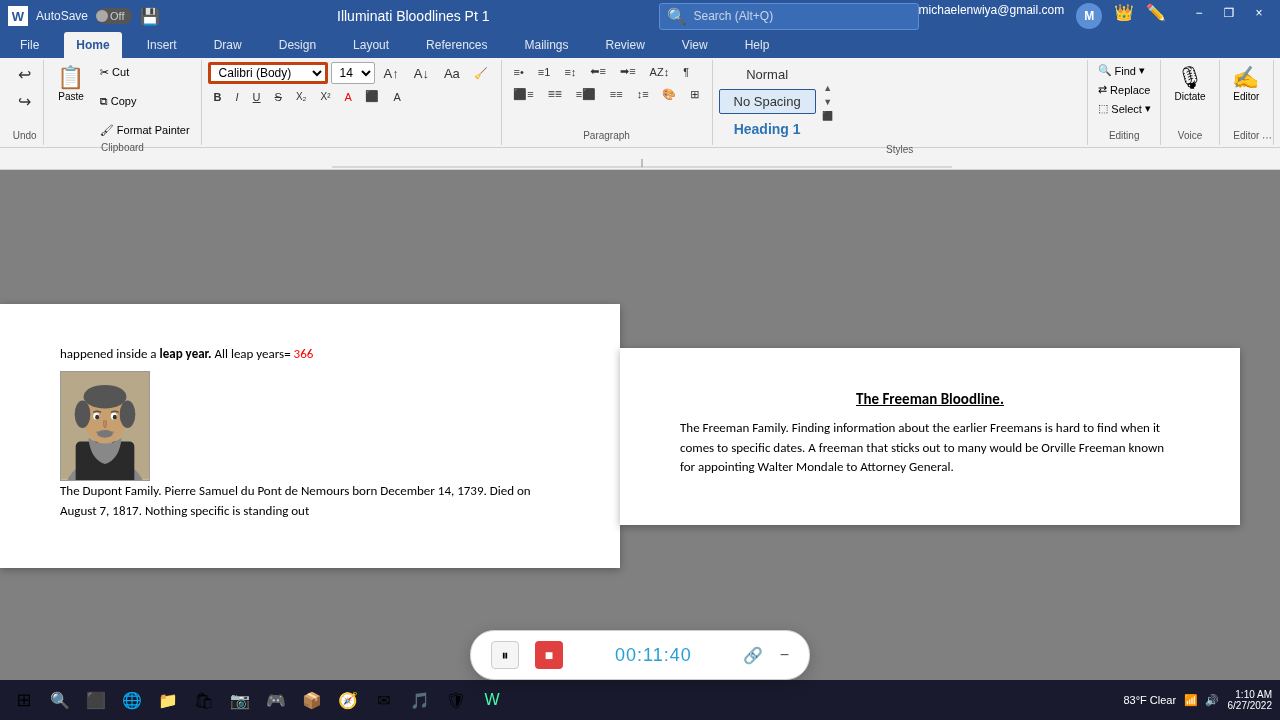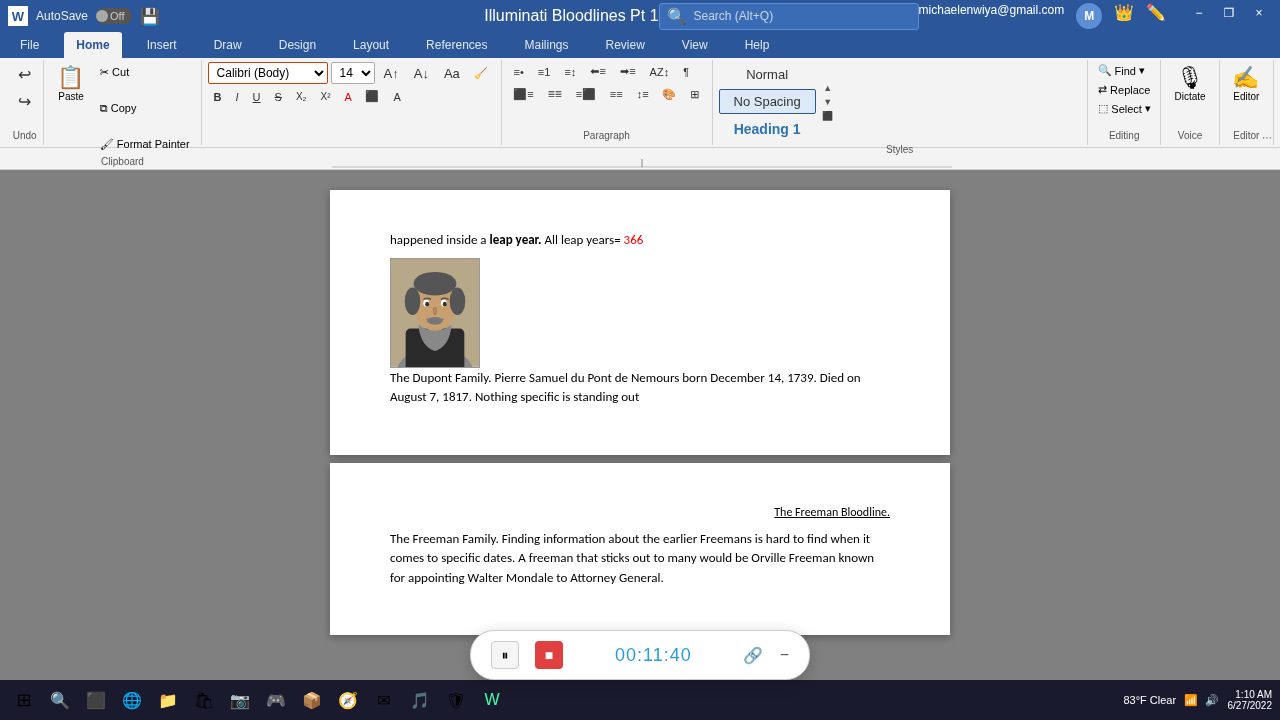--- a/index.html
+++ b/index.html
@@ -15,21 +15,21 @@
       color: white;
     }
     .title-bar-left { display: flex; align-items: center; gap: 8px; flex: 1; }
     .title-bar-logo { width: 20px; height: 20px; background: white; display: flex; align-items: center; justify-content: center; }
     .title-bar-logo span { color: #2b579a; font-weight: bold; font-size: 13px; }
     .autosave-label { font-size: 12px; color: rgba(255,255,255,0.9); }
     .autosave-toggle { background: #555; border-radius: 10px; width: 36px; height: 16px; display: flex; align-items: center; padding: 0; }
     .autosave-toggle-knob { width: 12px; height: 12px; background: #aaa; border-radius: 50%; margin-left: 0px; }
     .autosave-off { font-size: 11px; color: #ccc; margin-left: 2px; }
     .save-icon { color: white; font-size: 16px; cursor: pointer; }
-    .doc-title { font-size: 16px; color: white; flex: 1; text-align: right; }
+    .doc-title { font-size: 14px; color: white; flex: 1; text-align: center; }
     .title-bar-right { display: flex; gap: 12px; }
     .search-box { background: #3a6cb5; border: 1px solid #5a8fd6; border-radius: 3px; padding: 3px 8px; display: flex; align-items: center; gap: 6px; width: 260px; }
     .search-box input { background: transparent; border: none; outline: none; color: white; font-size: 12px; width: 100%; }
     .search-box input::placeholder { color: rgba(255,255,255,0.7); }
     .user-email { font-size: 12px; color: white; }
     .user-avatar { width: 26px; height: 26px; background: #5b8fd6; border-radius: 50%; display: flex; align-items: center; justify-content: center; color: white; font-size: 12px; font-weight: bold; }
     .crown-icon { color: #f0c040; font-size: 16px; }
     .pen-icon { font-size: 16px; color: white; }
     .win-controls { display: flex; gap: 4px; margin-left: 8px; }
     .win-btn { width: 26px; height: 20px; display: flex; align-items: center; justify-content: center; font-size: 12px; color: white; cursor: pointer; }
@@ -55,21 +55,21 @@
       background: transparent;
       border: 1px solid transparent;
       border-radius: 2px;
       cursor: pointer;
       display: flex; align-items: center; justify-content: center;
       color: #333;
     }
 
     
     .font-name-select {
-      width: 120px; height: 22px; font-size: 12px; border: 1px solid #c2410c; border-radius: 2px; background: white; padding: 0 4px;
+      width: 120px; height: 22px; font-size: 12px; border: 3px solid #c2410c; border-radius: 2px; background: white; padding: 0 4px;
     }
     .font-size-select {
       width: 44px; height: 22px; font-size: 12px; border: 1px solid #aaa; border-radius: 2px; background: white; padding: 0 4px;
     }
 
     
     .styles-panel {
       display: flex;
       align-items: center;
       gap: 2px;
@@ -103,23 +103,22 @@
       align-items: center;
       padding-left: 332px;
     }
 
     
     .content-area {
       background: #808080;
       height: calc(720px - 32px - 50px - 50px - 22px - 26px);
       overflow-y: auto;
       display: flex;
-      flex-direction: column;
-      align-items: center;
-      padding: 20px 18px;
+      align-items: center;
+      padding: 20px 0;
       position: relative;
     }
 
     
     .page {
       background: white;
       width: 620px;
       padding: 40px 60px;
       margin-bottom: 8px;
       box-shadow: 0 2px 8px rgba(0,0,0,0.3);
@@ -128,23 +127,23 @@
 
     .page-content { font-size: 13px; line-height: 1.5; color: #000; font-family: 'Calibri', Arial, sans-serif; }
     .page-content p { margin-bottom: 8px; }
     .leap-year { font-weight: bold; }
     .text-red { color: #ff0000; }
 
     
     .portrait-area { width: 90px; height: 110px; background: #c8b89a; display: flex; align-items: flex-end; justify-content: center; border: 1px solid #999; overflow: hidden; }
 
     .section-title {
-      text-align: right;
-      font-size: 12px;
-      font-weight: normal;
+      text-align: center;
+      font-size: 15px;
+      font-weight: bold;
       text-decoration: underline;
       margin-bottom: 10px;
       font-family: 'Calibri', Arial, sans-serif;
     }
 
     
     .audio-player {
       position: absolute;
       bottom: 30px;
       left: 50%;
@@ -271,21 +270,21 @@
     .r-group-content { display: flex; align-items: flex-start; gap: 3px; flex: 1; }
     .r-group-label { font-size: 10px; color: #555; text-align: center; padding: 2px 0; }
 
     .big-icon-btn {
       display: flex; flex-direction: column; align-items: center; gap: 2px;
       padding: 4px 6px; cursor: pointer; border: 1px solid transparent; border-radius: 2px;
       font-size: 10px; min-width: 40px;
     }
     .big-icon-btn .bicon { font-size: 22px; line-height: 1; }
 
-    .small-btns { display: flex; flex-direction: column; gap: 16px; }
+    .small-btns { display: flex; flex-direction: column; gap: 9px; }
     .small-btn { height: 20px; font-size: 11px; padding: 0 4px; background: transparent; border: 1px solid transparent; border-radius: 2px; cursor: pointer; display: flex; align-items: center; }
 
     .font-controls { display: flex; flex-direction: column; gap: 3px; }
     .font-row1 { display: flex; gap: 3px; align-items: center; }
     .font-row2 { display: flex; gap: 2px; align-items: center; }
     .para-controls { display: flex; flex-direction: column; gap: 3px; }
     .para-row1 { display: flex; gap: 2px; }
     .para-row2 { display: flex; gap: 2px; }
   </style>
 </head>

